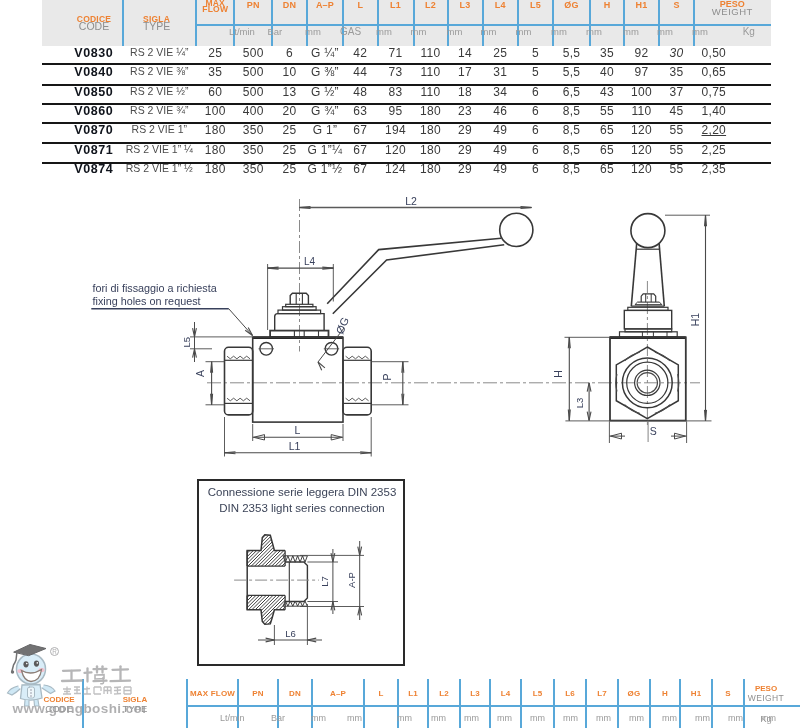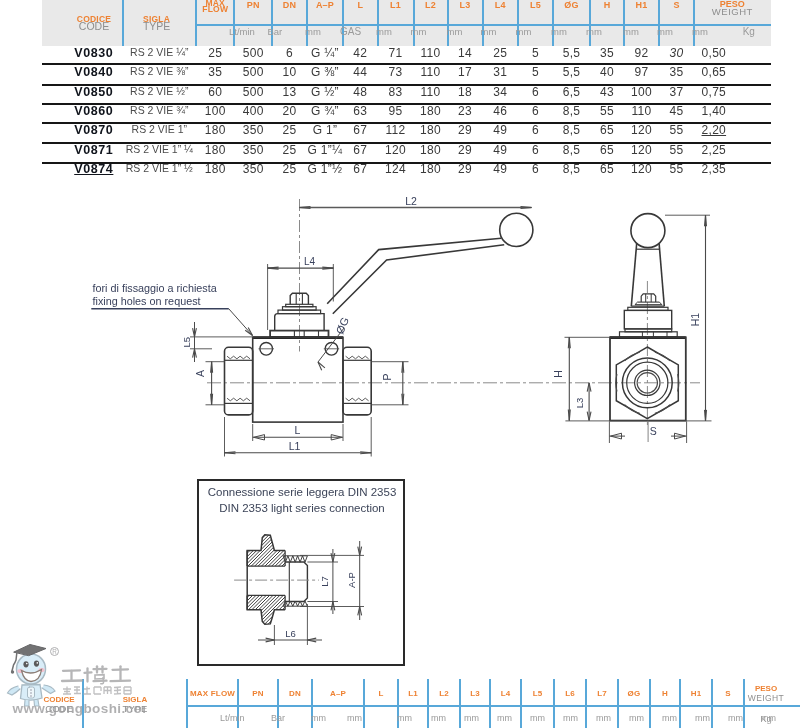--- a/index.html
+++ b/index.html
@@ -161,21 +161,21 @@
  <div class="c num" style="width:76.7px;padding-right:37px;">1,40</div>
 </div>
 <div class="row" style="top:123.3px;height:19.4px;">
  <div class="c code" style="width:80.6px;padding-left:23px;">V0870</div>
  <div class="c rs" style="width:73.4px;">RS 2 VIE 1”</div>
  <div class="c num" style="width:38.4px;">180</div>
  <div class="c num" style="width:37.6px;">350</div>
  <div class="c num" style="width:35px;">25</div>
  <div class="c num" style="width:36px;">G 1”</div>
  <div class="c num" style="width:34.5px;">67</div>
- <div class="c num" style="width:36px;">112</div>
+ <div class="c num" style="width:36px;">194</div>
  <div class="c num" style="width:34px;">180</div>
  <div class="c num" style="width:35px;">29</div>
  <div class="c num" style="width:35.5px;">49</div>
  <div class="c num" style="width:35px;">6</div>
  <div class="c num" style="width:37px;">8,5</div>
  <div class="c num" style="width:34px;">65</div>
  <div class="c num" style="width:35px;">120</div>
  <div class="c num" style="width:35px;">55</div>
  <div class="c num" style="width:76.7px;padding-right:37px;text-decoration:underline;">2,20</div>
 </div>
@@ -192,21 +192,21 @@
  <div class="c num" style="width:35px;">29</div>
  <div class="c num" style="width:35.5px;">49</div>
  <div class="c num" style="width:35px;">6</div>
  <div class="c num" style="width:37px;">8,5</div>
  <div class="c num" style="width:34px;">65</div>
  <div class="c num" style="width:35px;">120</div>
  <div class="c num" style="width:35px;">55</div>
  <div class="c num" style="width:76.7px;padding-right:37px;">2,25</div>
 </div>
 <div class="row" style="top:162.1px;height:19.4px;">
- <div class="c code" style="width:80.6px;padding-left:23px;text-decoration:underline;">V0874</div>
+ <div class="c code" style="width:80.6px;padding-left:23px;">V0874</div>
  <div class="c rs" style="width:73.4px;">RS 2 VIE 1” ½</div>
  <div class="c num" style="width:38.4px;">180</div>
  <div class="c num" style="width:37.6px;">350</div>
  <div class="c num" style="width:35px;">25</div>
  <div class="c num" style="width:36px;">G 1”½</div>
  <div class="c num" style="width:34.5px;">67</div>
  <div class="c num" style="width:36px;">124</div>
  <div class="c num" style="width:34px;">180</div>
  <div class="c num" style="width:35px;">29</div>
  <div class="c num" style="width:35.5px;">49</div>

